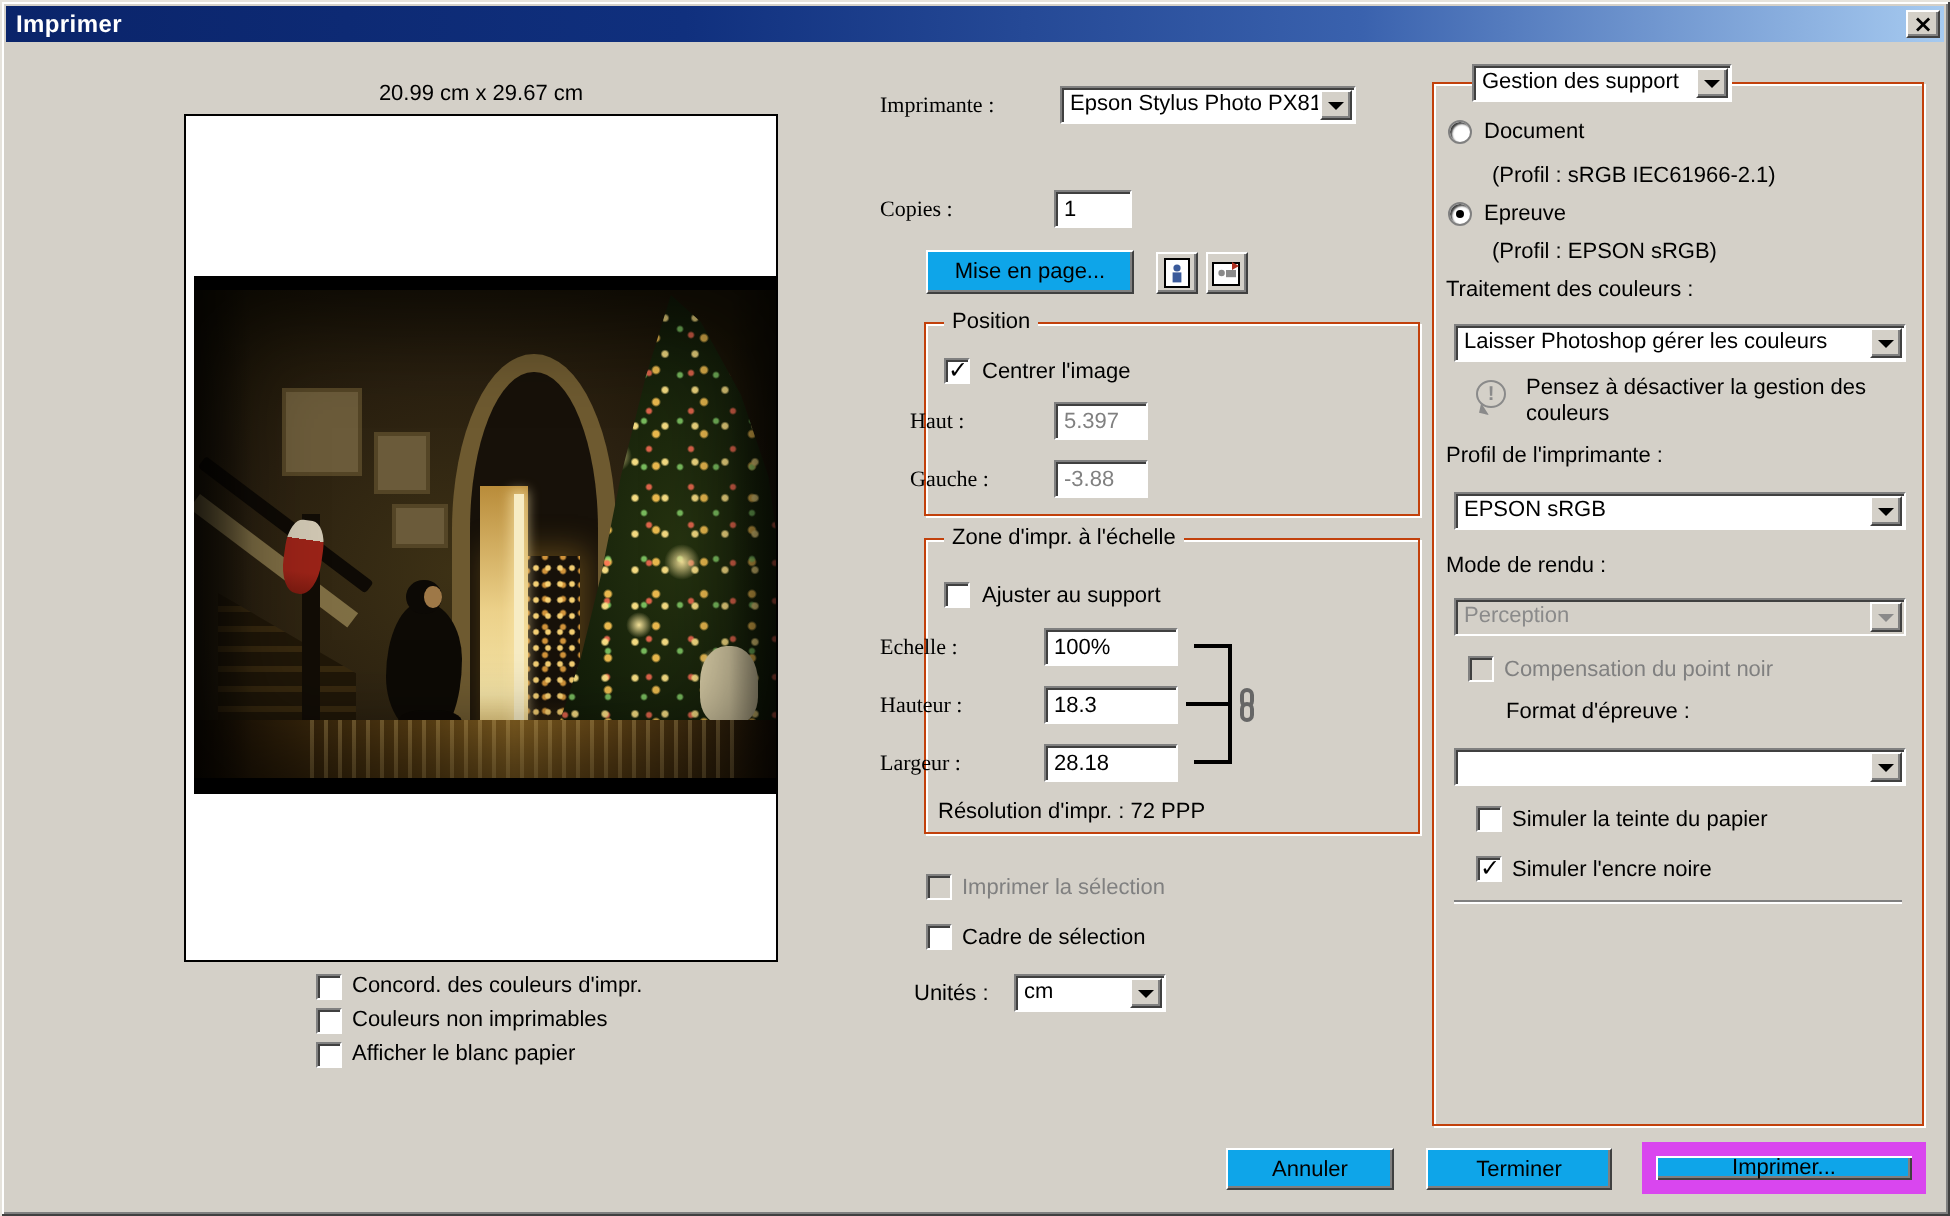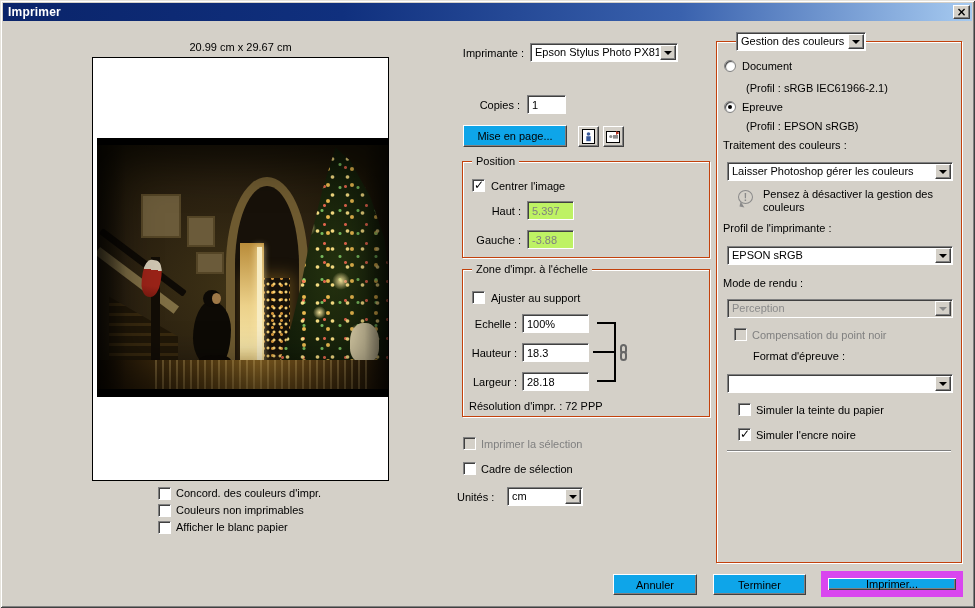--- a/index.html
+++ b/index.html
@@ -17,33 +17,33 @@
   }
   .titlebar .title{color:#fff;font-weight:bold;font-size:12px;letter-spacing:.2px;}
   .close-btn{
     position:absolute;right:2px;top:2px;width:17px;height:14px;
     background:#d4d0c8;border:1px solid;border-color:#fff #404040 #404040 #fff;
     box-shadow:inset -1px -1px 0 #808080;display:flex;align-items:center;justify-content:center;
     font-size:12px;font-weight:bold;line-height:10px;padding:0;cursor:default;
     font-family:"DejaVu Sans",sans-serif;
   }
   .lbl{position:absolute;white-space:nowrap;line-height:13px;}
-  .lbl.right{text-align:right;}
+  .lbl.right{font-family:Liberation Serif, serif;}
   .lbl.dim{color:#808080;}
   
   .field{
     position:absolute;height:19px;background:#fff;box-sizing:border-box;
     border:1px solid;border-color:#808080 #fff #fff #808080;
     box-shadow:inset 1px 1px 0 #404040;
   }
   .field input{
     width:100%;height:100%;border:0;margin:0;padding:1px 1px 1px 4px;background:transparent;
     font-family:inherit;font-size:11px;color:#000;box-sizing:border-box;outline:none;
   }
-  .field.disabled{background:#bef264;}
+  .field.disabled{background:#ffffff;}
   .field.disabled input{color:#808080;}
   
   .dd{
     position:absolute;height:19px;background:#fff;box-sizing:border-box;
     border:1px solid;border-color:#808080 #fff #fff #808080;
     box-shadow:inset 1px 1px 0 #404040;cursor:default;
   }
   .dd .dd-text{position:absolute;left:4px;top:2px;right:18px;overflow:hidden;white-space:nowrap;line-height:13px;}
   .dd .dd-btn{
     position:absolute;right:1px;top:1px;bottom:1px;width:16px;background:#d4d0c8;
@@ -306,21 +306,21 @@
   <div class="lbl" style="left:457px;top:491px">Unités :</div>
   <div class="dd" style="left:507px;top:487px;width:76px">
     <span class="dd-text">cm</span>
     <span class="dd-btn">
         <span class="arrow"></span>
       </span>
   </div>
 
   <div class="group" style="left:716px;top:41px;width:246px;height:522px"></div>
   <div class="dd" style="left:736px;top:32px;width:130px">
-    <span class="dd-text">Gestion des couleurs</span>
+    <span class="dd-text">Gestion des support</span>
     <span class="dd-btn">
         <span class="arrow"></span>
       </span>
   </div>
 
   <div class="radio" style="left:724px;top:60px"></div>
   <div class="lbl" style="left:742px;top:60px">Document</div>
   <div class="lbl" style="left:746px;top:82px">(Profil : sRGB IEC61966-2.1)</div>
 
   <div class="radio" style="left:724px;top:101px">

